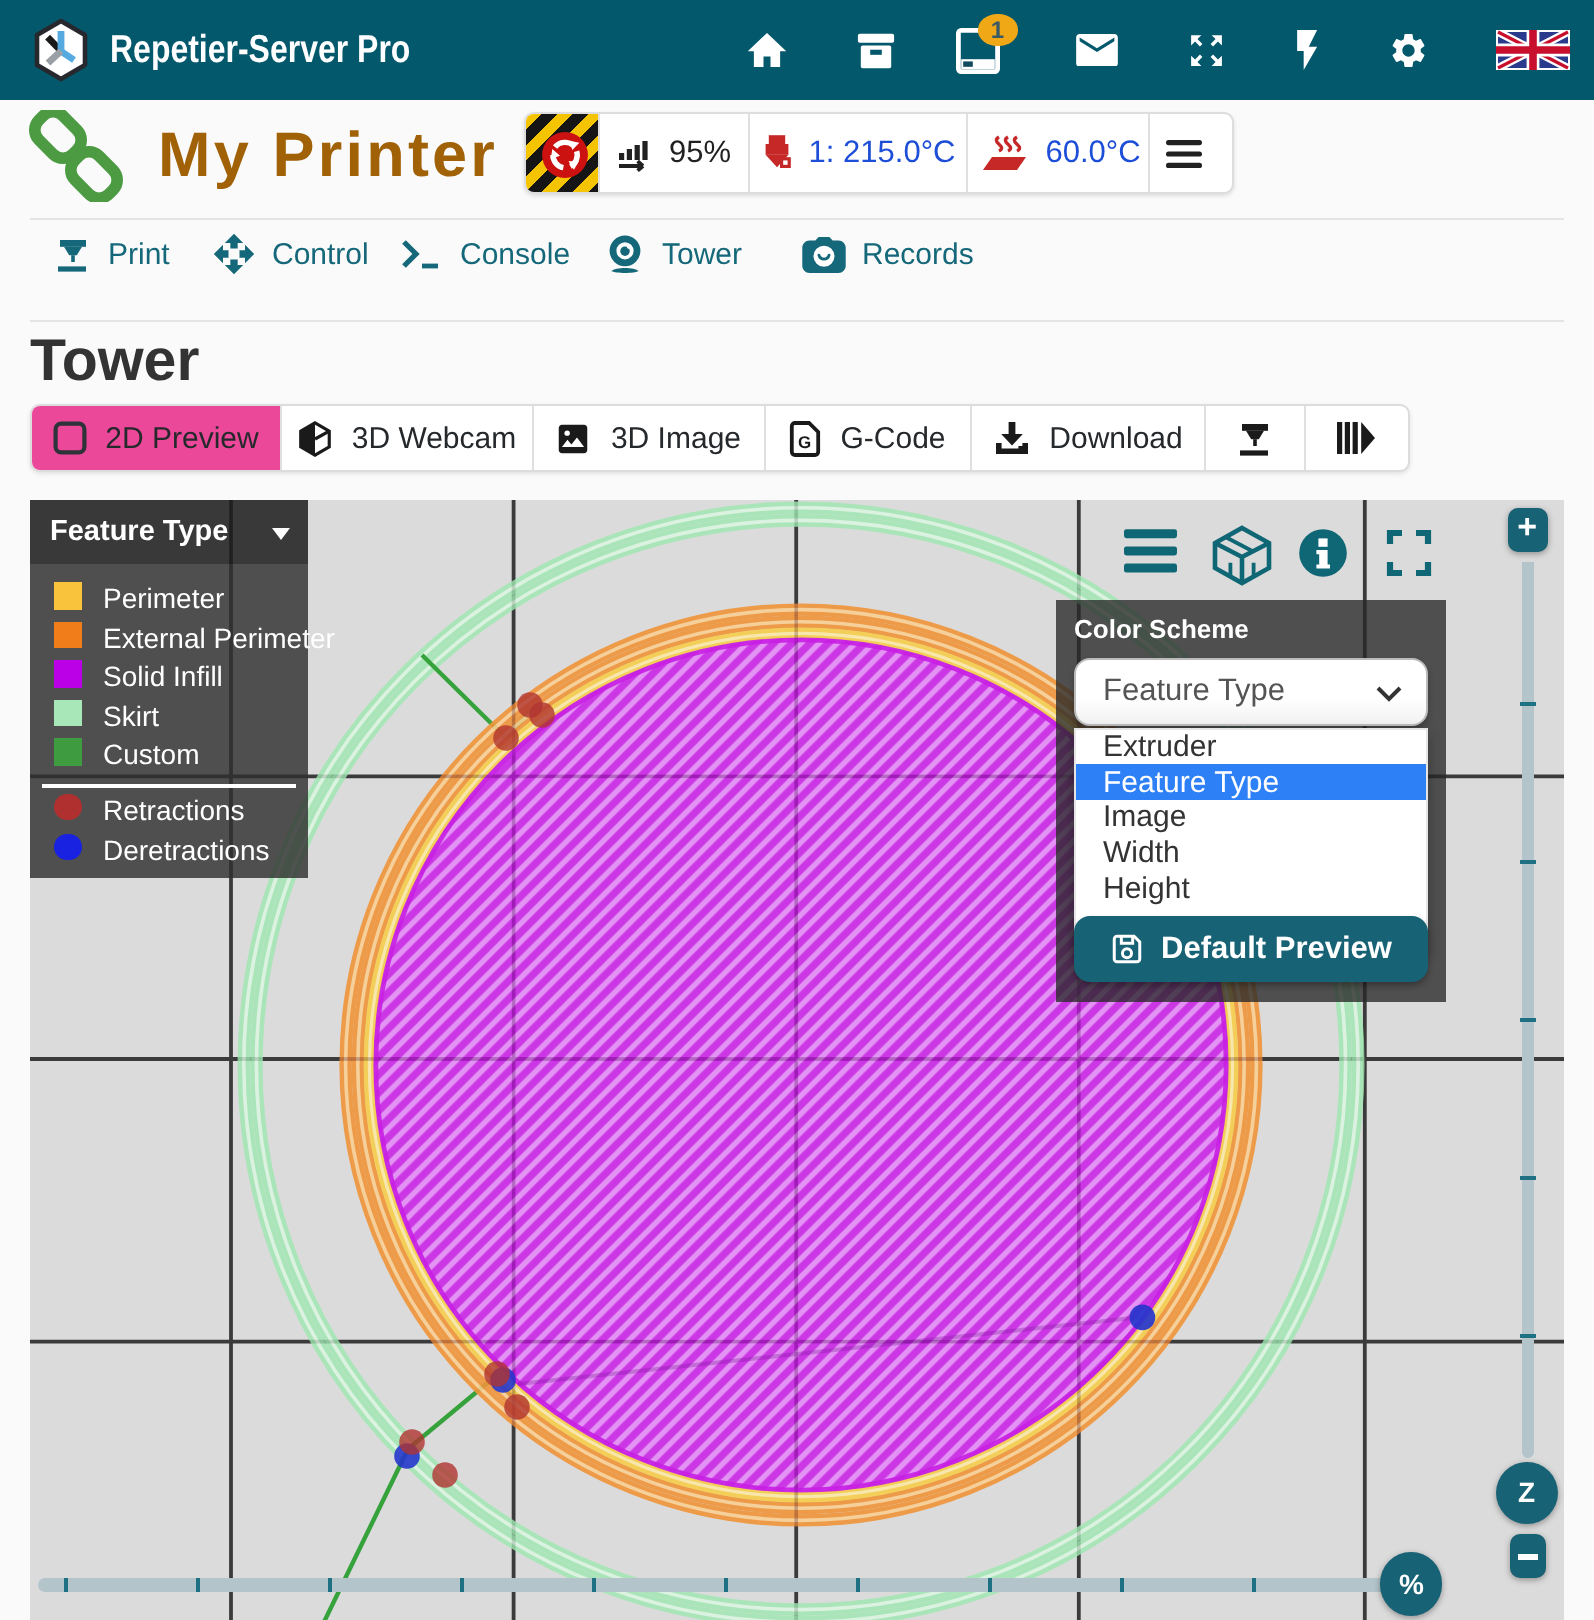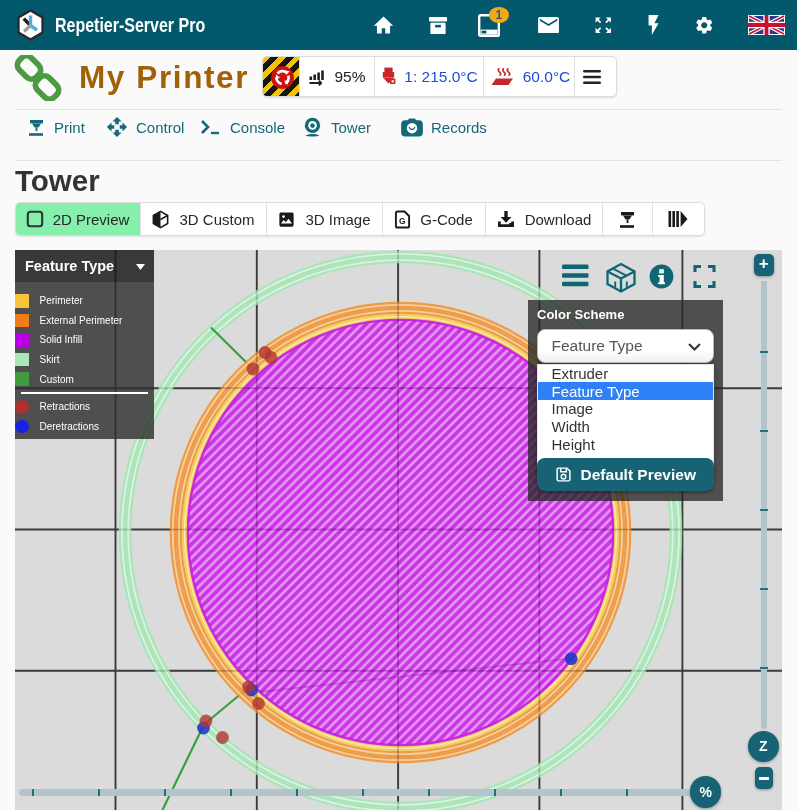--- a/index.html
+++ b/index.html
@@ -24,28 +24,28 @@
 .tab{position:absolute;top:0;height:48px;display:flex;align-items:center;color:#156879;font-size:15px}
 .tab svg{margin-right:8px;flex:0 0 auto}
 .hr2{position:absolute;left:15px;top:160px;width:767px;height:1px;background:#e4e4e4}
 .h2tower{position:absolute;left:15px;top:164px;font-size:29.5px;font-weight:700;color:#333}
 
 .btnrow{position:absolute;left:14.5px;top:202px;height:34px;display:flex;background:#fff;border:1px solid #dcdcdc;border-radius:5px;box-shadow:0 1px 2px rgba(0,0,0,0.10)}
 .bcell{display:flex;align-items:center;justify-content:center;border-right:1px solid #e0e0e0;font-size:15px;color:#26292c;white-space:nowrap}
 .bcell:last-child{border-right:none}
 .bcell svg{margin-right:9px;flex:0 0 auto}
 .bcell.iconly svg{margin-right:0}
-.bcell.sel{background:#86efac;border-radius:4px 0 0 4px}
+.bcell.sel{background:#ec4899;border-radius:4px 0 0 4px}
 
 .canvas{position:absolute;left:15px;top:249.5px;width:767px;height:560.5px;background:#dbdbdb;overflow:hidden}
 
 .legend{position:absolute;left:0;top:0.5px;width:139px;color:#fff}
 .leghead{height:32px;background:rgba(28,28,28,0.85);display:flex;align-items:center;font-size:14.5px;font-weight:700;padding-left:10px;position:relative}
 .legbody{background:rgba(48,48,48,0.82);padding:9px 0 3px 0}
-.legrow{display:flex;align-items:center;height:19.6px;padding-left:0;font-size:10px;white-space:nowrap}
+.legrow{display:flex;align-items:flex-start;height:19.6px;padding-left:12px;font-size:14px;white-space:nowrap}
 .sw{width:13.5px;height:13.5px;margin-right:11px;flex:0 0 13.5px}
 .dotsw{width:13.5px;height:13.5px;border-radius:50%;margin-right:11px;flex:0 0 13.5px}
 .legsep{height:2px;background:#fff;margin:3px 6px 3px 6px}
 
 .cpanel{position:absolute;left:513px;top:50.5px;width:194.5px;height:201px;background:rgba(40,40,40,0.78)}
 .cpanel .lbl{position:absolute;left:9px;top:7px;color:#fff;font-size:13px;font-weight:700}
 .csel{position:absolute;left:8.5px;top:28.5px;width:177.5px;height:34px;background:linear-gradient(#fff 60%,#f1f1f1);border:1px solid #bbb;border-radius:8px;box-shadow:0 2px 3px rgba(0,0,0,0.25);display:flex;align-items:center;font-size:15.5px;color:#555;padding-left:14px}
 .clist{position:absolute;left:8.5px;top:63.5px;width:177px;height:112px;background:#fff;box-shadow:0 3px 6px rgba(0,0,0,0.3);border:1px solid #e5e5e5}
 .citem{height:17.8px;display:flex;align-items:center;padding-left:14px;font-size:15px;color:#333}
 .citem.hl{background:#2e80f7;color:#fff}
@@ -250,21 +250,21 @@
           <rect x="1.8" y="1.8" width="14.4" height="14.4" rx="2.8" stroke="#2d3338" stroke-width="2.1"></rect>
         </svg>
       <span>2D Preview</span>
     </div>
     <div class="bcell" style="width:126px">
       <svg width="19" height="19" viewBox="0 0 24 24">
           <path d="M12 1.8 21 7v10l-9 5.2L3 17V7z" fill="#fff" stroke="#1a1a1a" stroke-width="2"></path>
           <path d="M12 1.8 3 7v10l9 5.2V12z" fill="#1a1a1a"></path>
           <path d="M12 12l9-5" stroke="#1a1a1a" stroke-width="2" fill="none"></path>
         </svg>
-      <span>3D Custom</span>
+      <span>3D Webcam</span>
     </div>
     <div class="bcell" style="width:116px">
       <svg width="19" height="19" viewBox="0 0 24 24" fill="#1a1a1a">
           <path d="M21 19V5c0-1.1-.9-2-2-2H5c-1.1 0-2 .9-2 2v14c0 1.1.9 2 2 2h14c1.1 0 2-.9 2-2z"></path>
           <path d="M8.5 12.5 11 15.51 14.5 11 19 17H5z" fill="#fff"></path>
           <circle cx="8.3" cy="8.3" r="1.7" fill="#fff"></circle>
         </svg>
       <span>3D Image</span>
     </div>
     <div class="bcell" style="width:103px">

